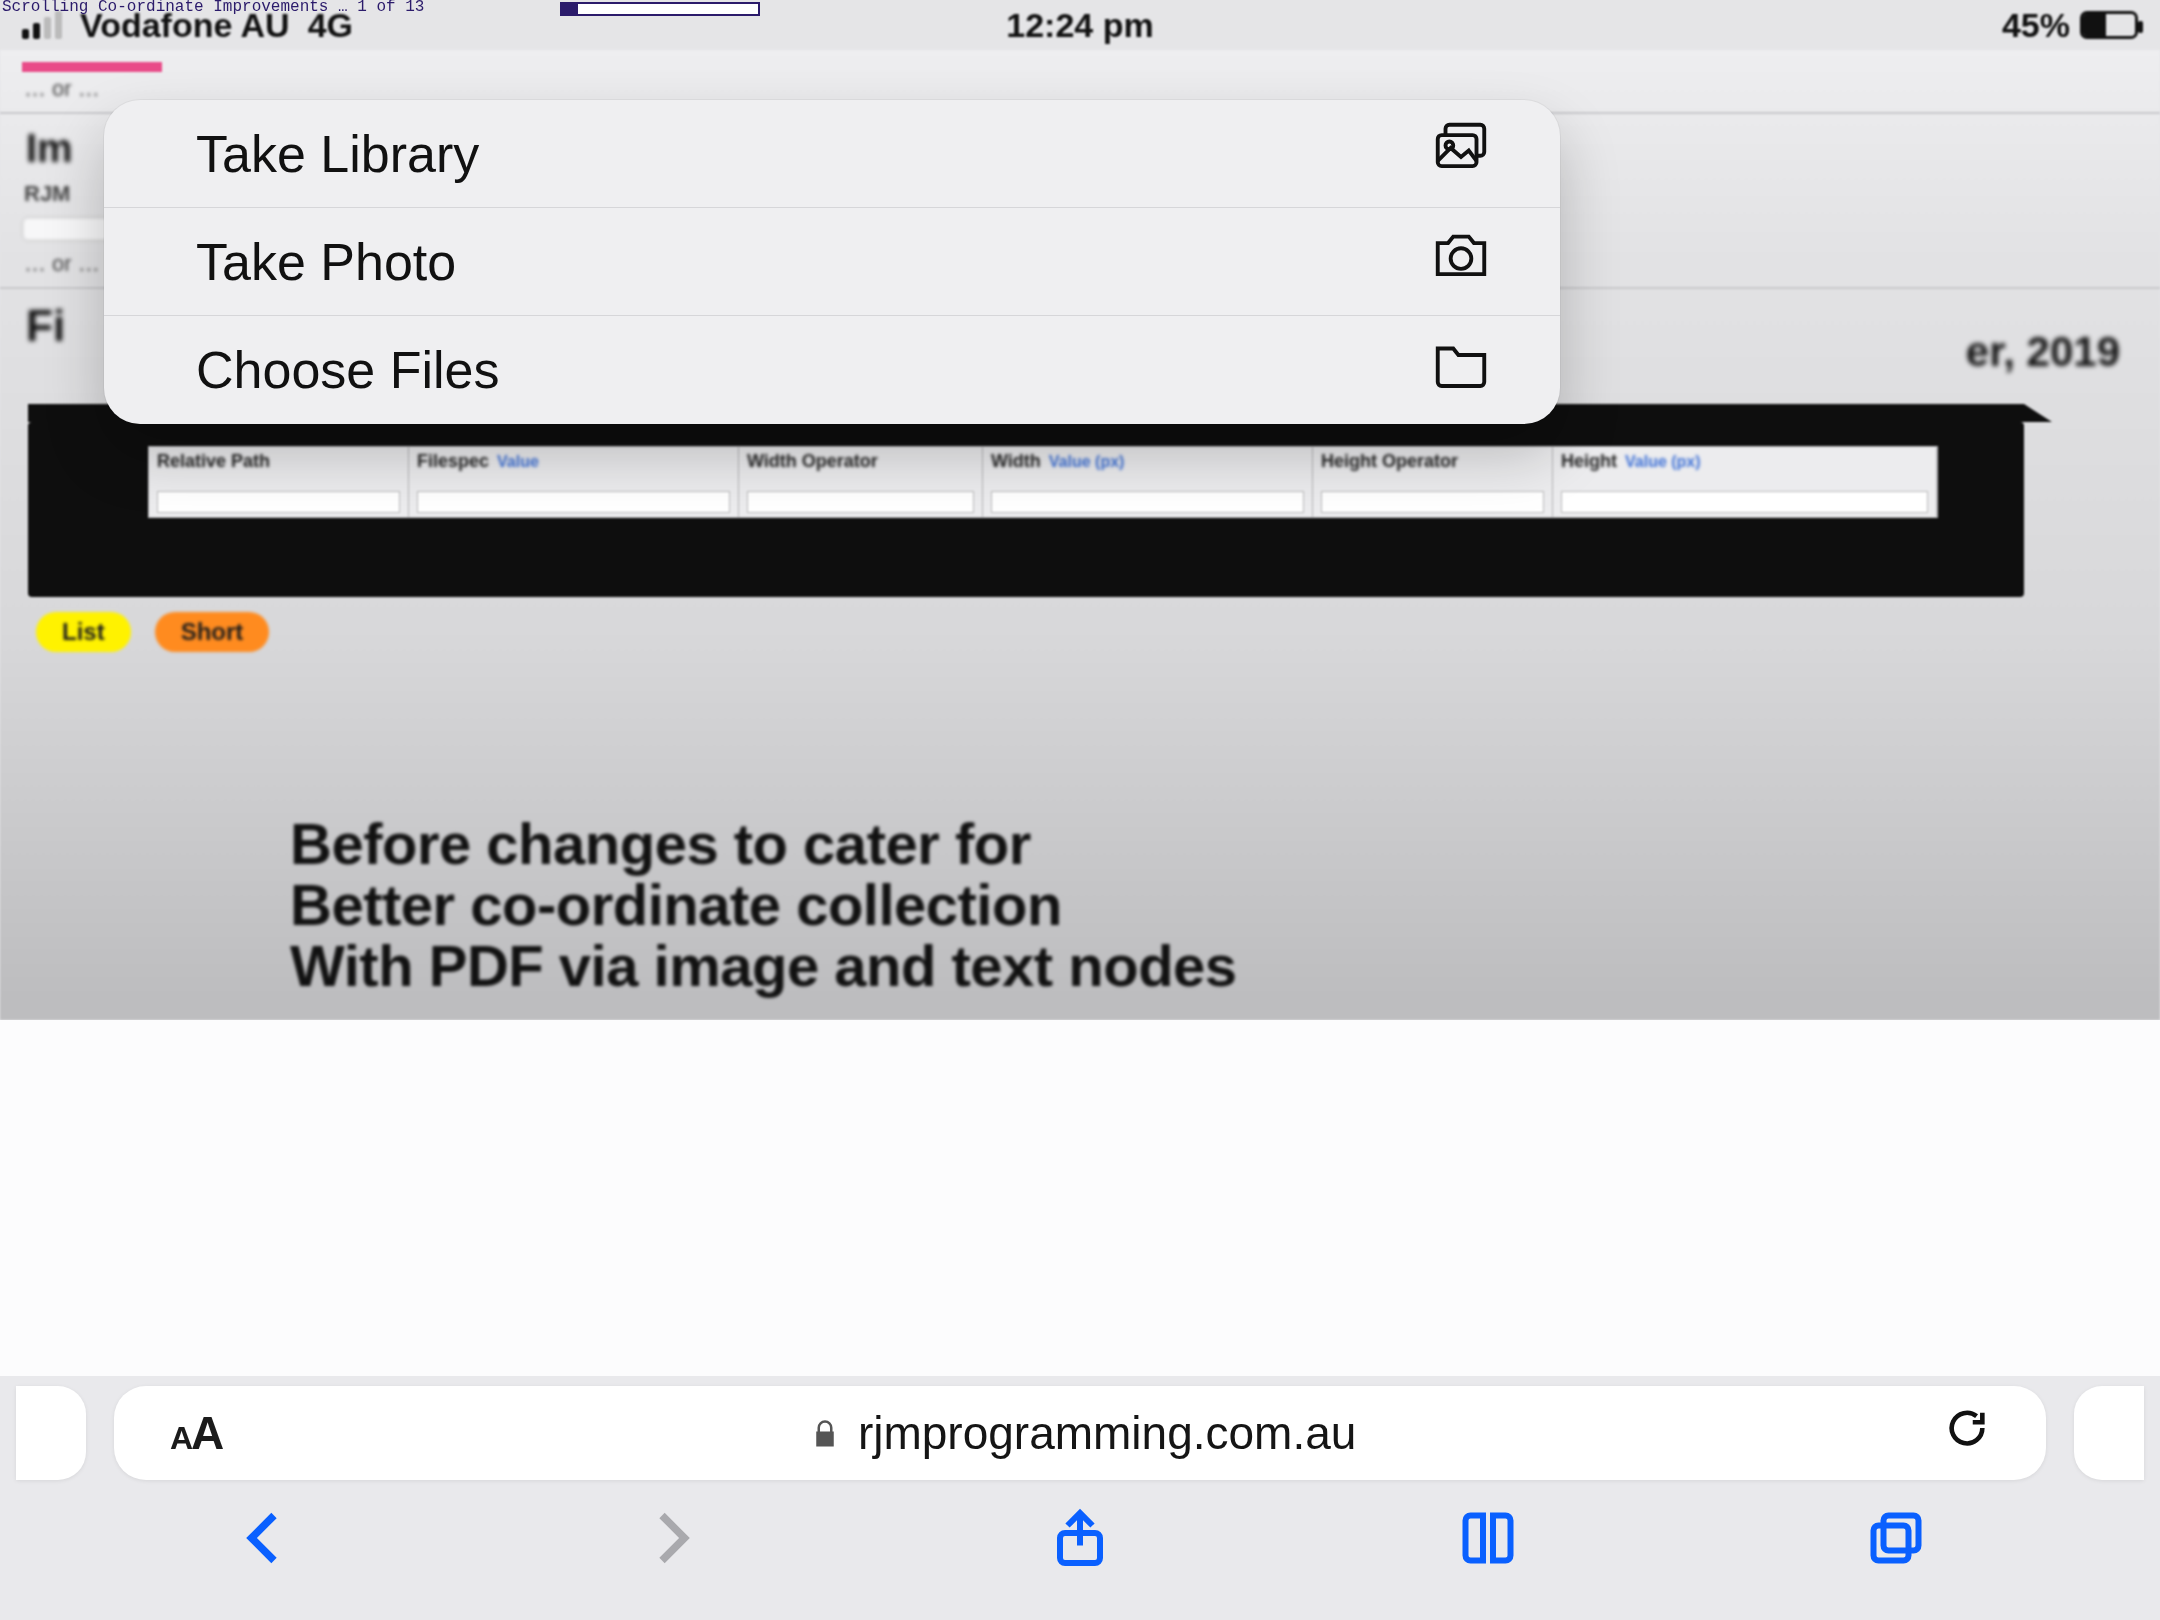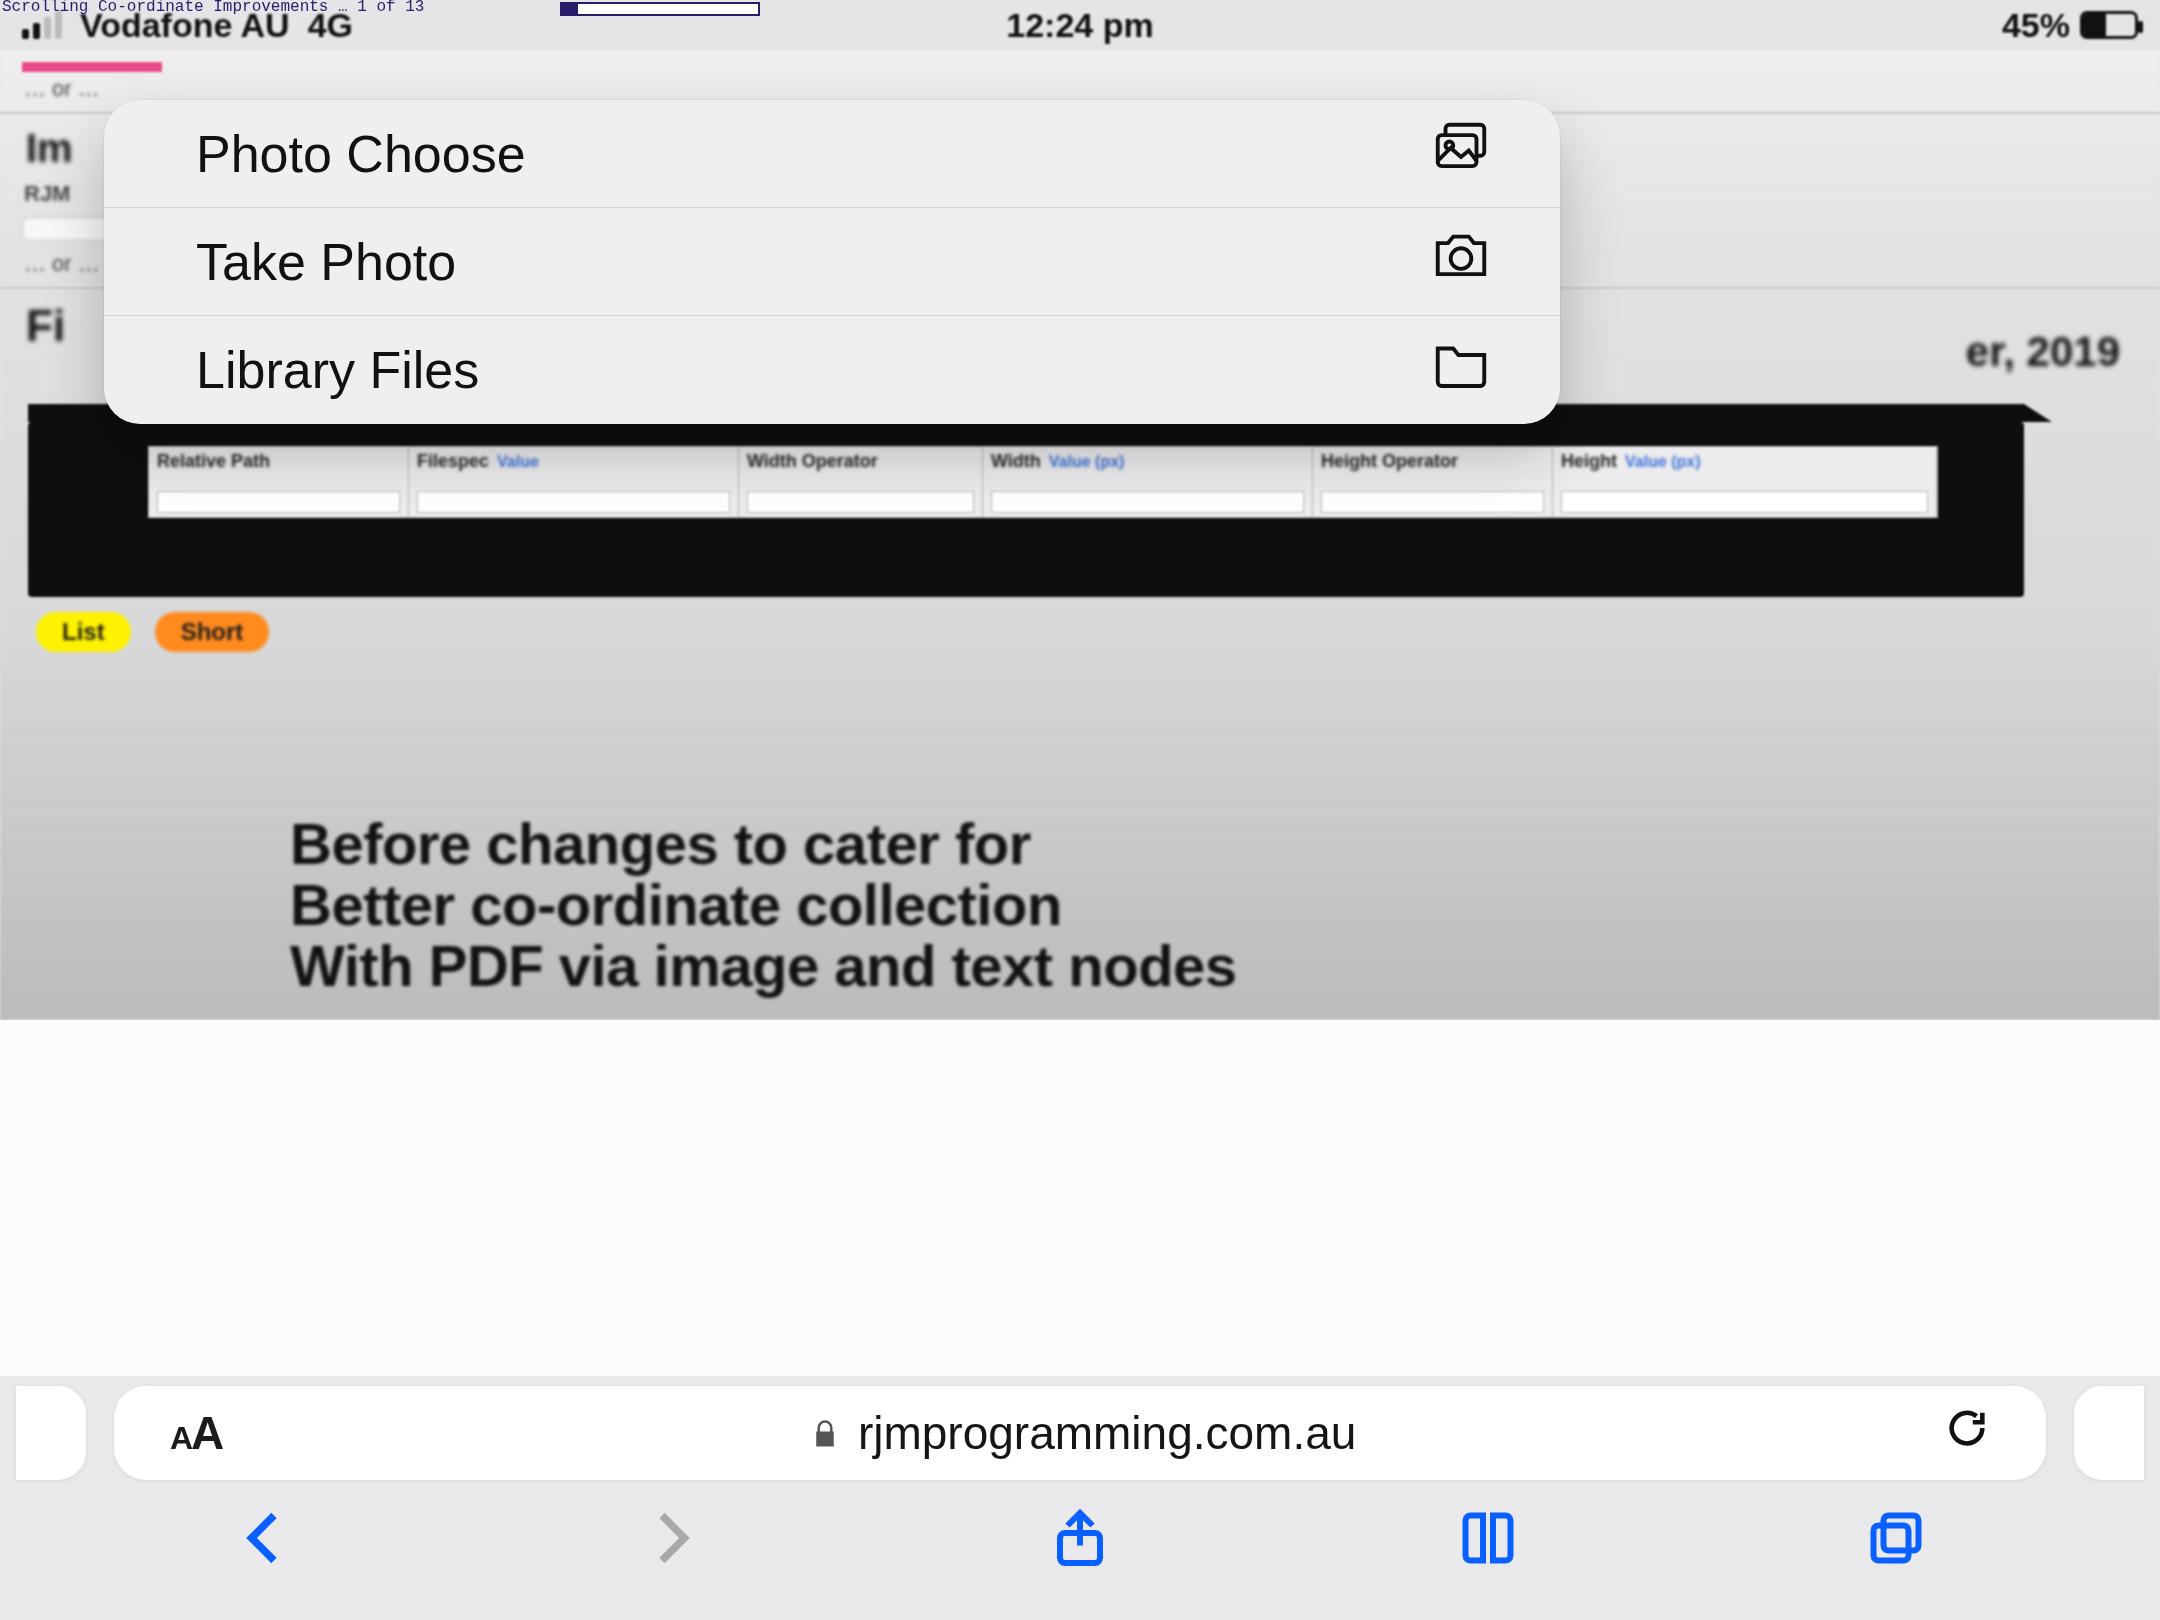--- a/index.html
+++ b/index.html
@@ -362,41 +362,41 @@
     <div>Before changes to cater for</div>
     <div>Better co-ordinate collection</div>
     <div>With PDF via image and text nodes</div>
   </div>
 </div>
 
 <div class="white-gap"></div>
 
 <div class="popover">
   <div class="popover-item">
-    <span>Photo Choose</span>
+    <span>Take Library</span>
     <span class="icon">
       <svg viewBox="0 0 48 48" fill="none" stroke="#111" stroke-width="3">
         <rect x="12" y="6" width="30" height="24" rx="3"></rect>
         <rect x="6" y="14" width="30" height="24" rx="3" fill="#efeff1"></rect>
         <circle cx="15" cy="22" r="3"></circle>
         <path d="M6 34 L16 24 L24 31 L30 26 L36 34"></path>
       </svg>
     </span>
   </div>
   <div class="popover-item">
     <span>Take Photo</span>
     <span class="icon">
       <svg viewBox="0 0 48 48" fill="none" stroke="#111" stroke-width="3">
         <path d="M6 14 h8 l4 -5 h12 l4 5 h8 v24 h-36 z"></path>
         <circle cx="24" cy="26" r="8"></circle>
       </svg>
     </span>
   </div>
   <div class="popover-item">
-    <span>Library Files</span>
+    <span>Choose Files</span>
     <span class="icon">
       <svg viewBox="0 0 48 48" fill="none" stroke="#111" stroke-width="3">
         <path d="M6 12 h12 l4 5 h20 v21 a3 3 0 0 1 -3 3 h-30 a3 3 0 0 1 -3 -3 z"></path>
       </svg>
     </span>
   </div>
 </div>
 
 <div class="addr-wrap">
   <div class="addr-side left"></div>

